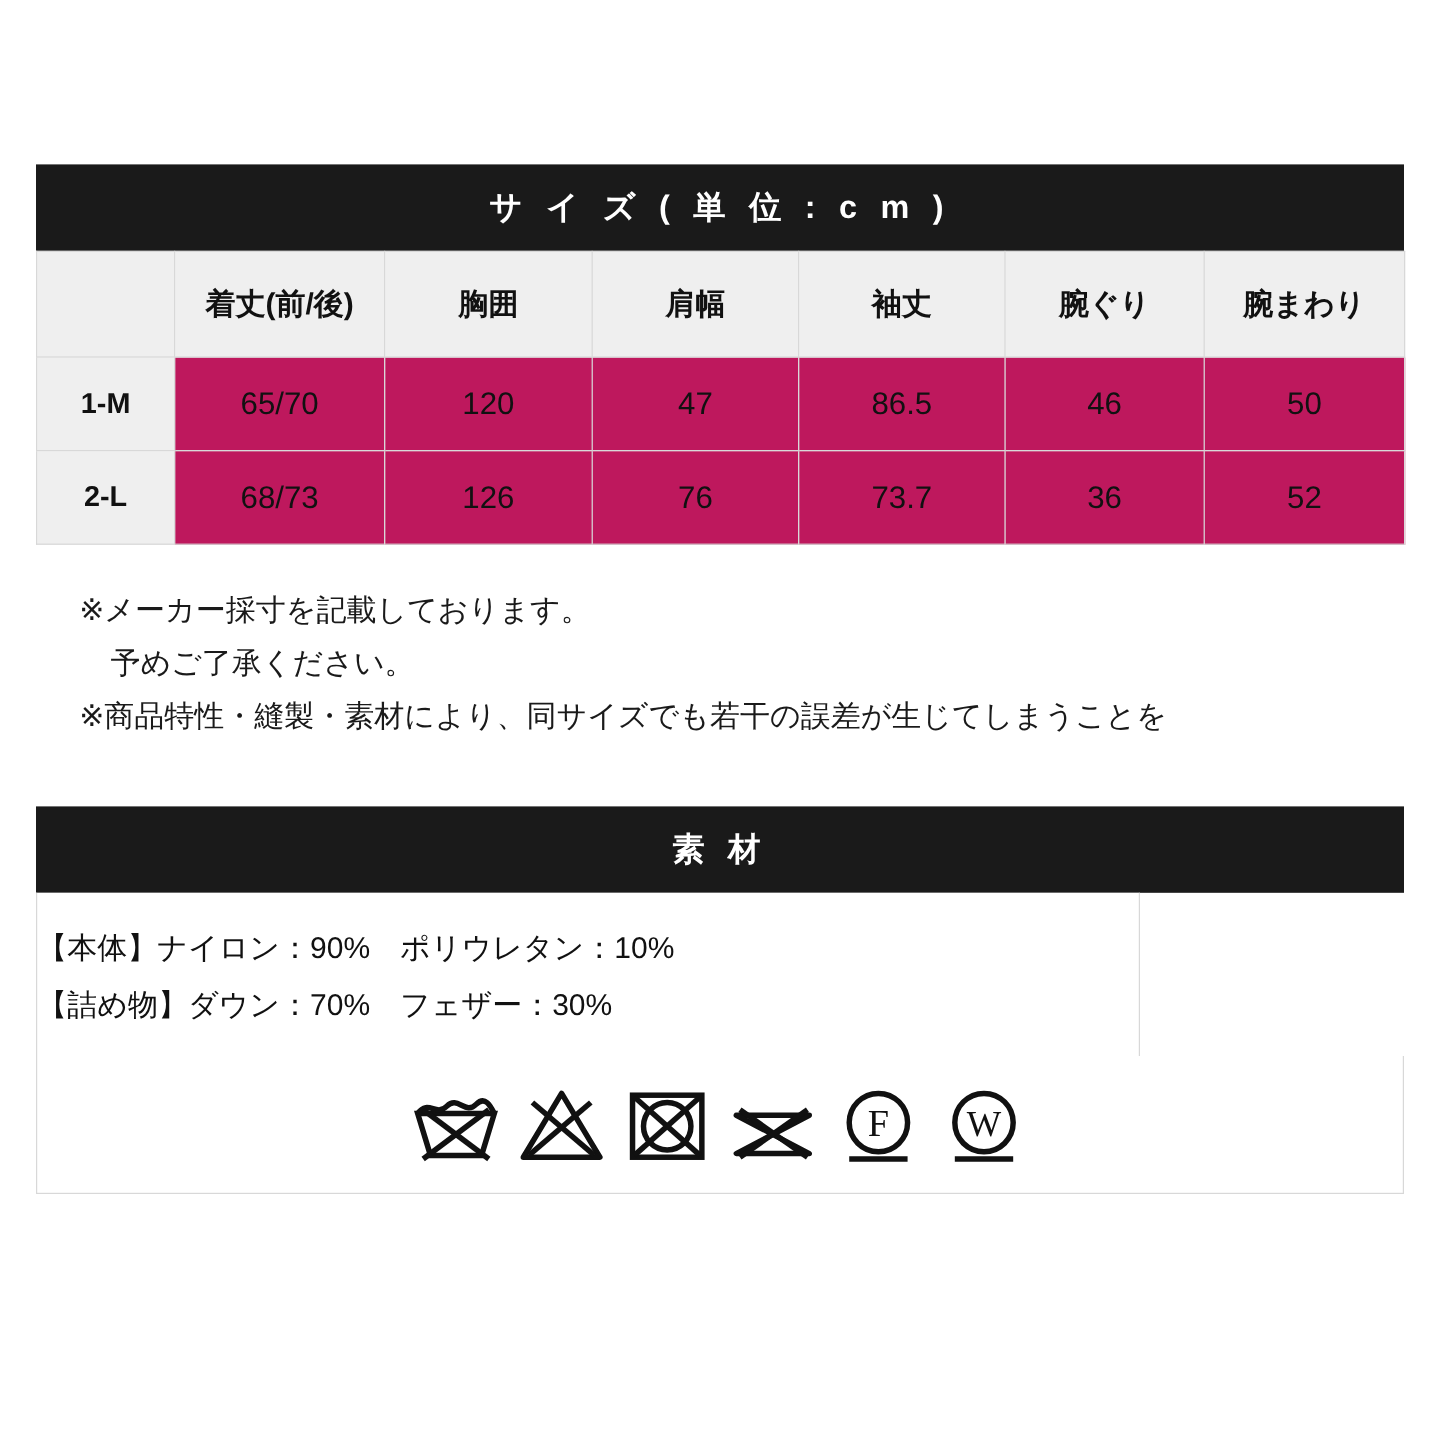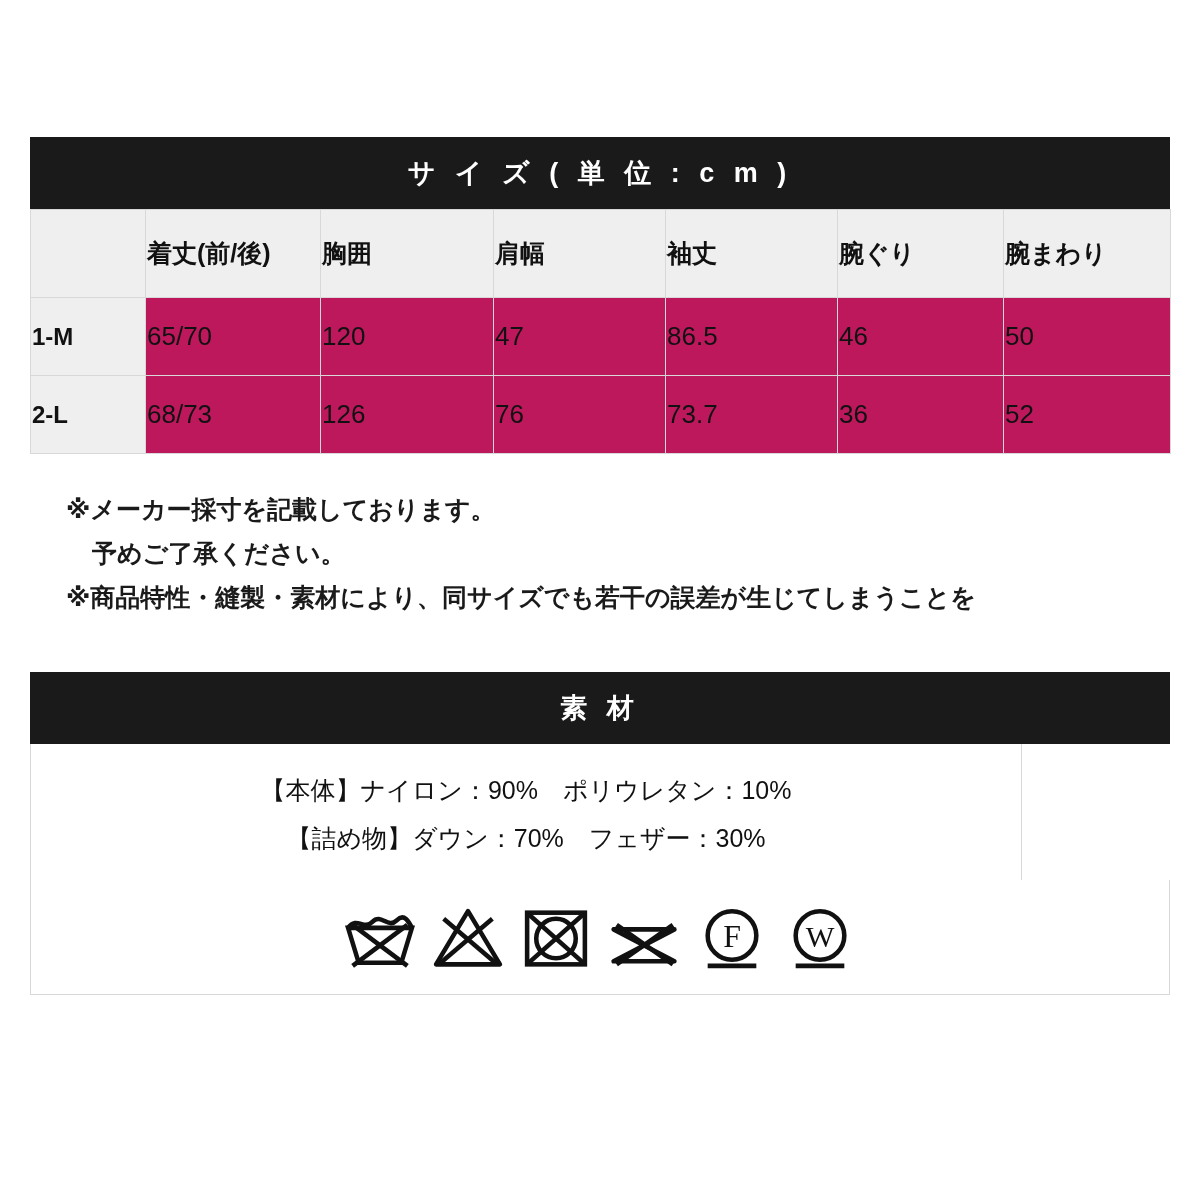--- a/index.html
+++ b/index.html
@@ -43,21 +43,21 @@
     box-sizing: border-box;
   }
 
   table.size {
     border-collapse: collapse;
     width: 1140px;
     table-layout: fixed;
   }
   table.size td, table.size th {
     border: 1px solid #d8d8d8;
-    text-align: left;
+    text-align: center;
     box-sizing: border-box;
     margin-top: 28px;
   }
   table.size thead th {
     background: #efefef;
     font-size: 25px;
     font-weight: 700;
     height: 88px;
     color: #111;
   }
@@ -83,39 +83,38 @@
 
   
   .notes {
     position: absolute;
     left: 36px;
     top: 487px;
     width: 1090px;
     font-size: 25px;
     line-height: 44px;
     color: #1a1a1a;
-    font-weight: bold;
   }
   .notes .note-line { white-space: pre-wrap; }
   .notes .indent { padding-left: 26px; }
 
   
   .material-block {
     position: absolute;
     left: 0;
     top: 672px;
     width: 1140px;
   }
   .material-body {
     border: 1px solid #d8d8d8;
     border-top: none;
     box-sizing: border-box;
-    width: 992px;
+    width: 920px;
     padding: 22px 0 26px 0;
-    text-align: center;
+    text-align: left;
     background: #ffffff;
   }
   .material-body div {
     font-size: 25px;
     line-height: 48px;
     color: #111;
   }
 
   
   .wash-block {

